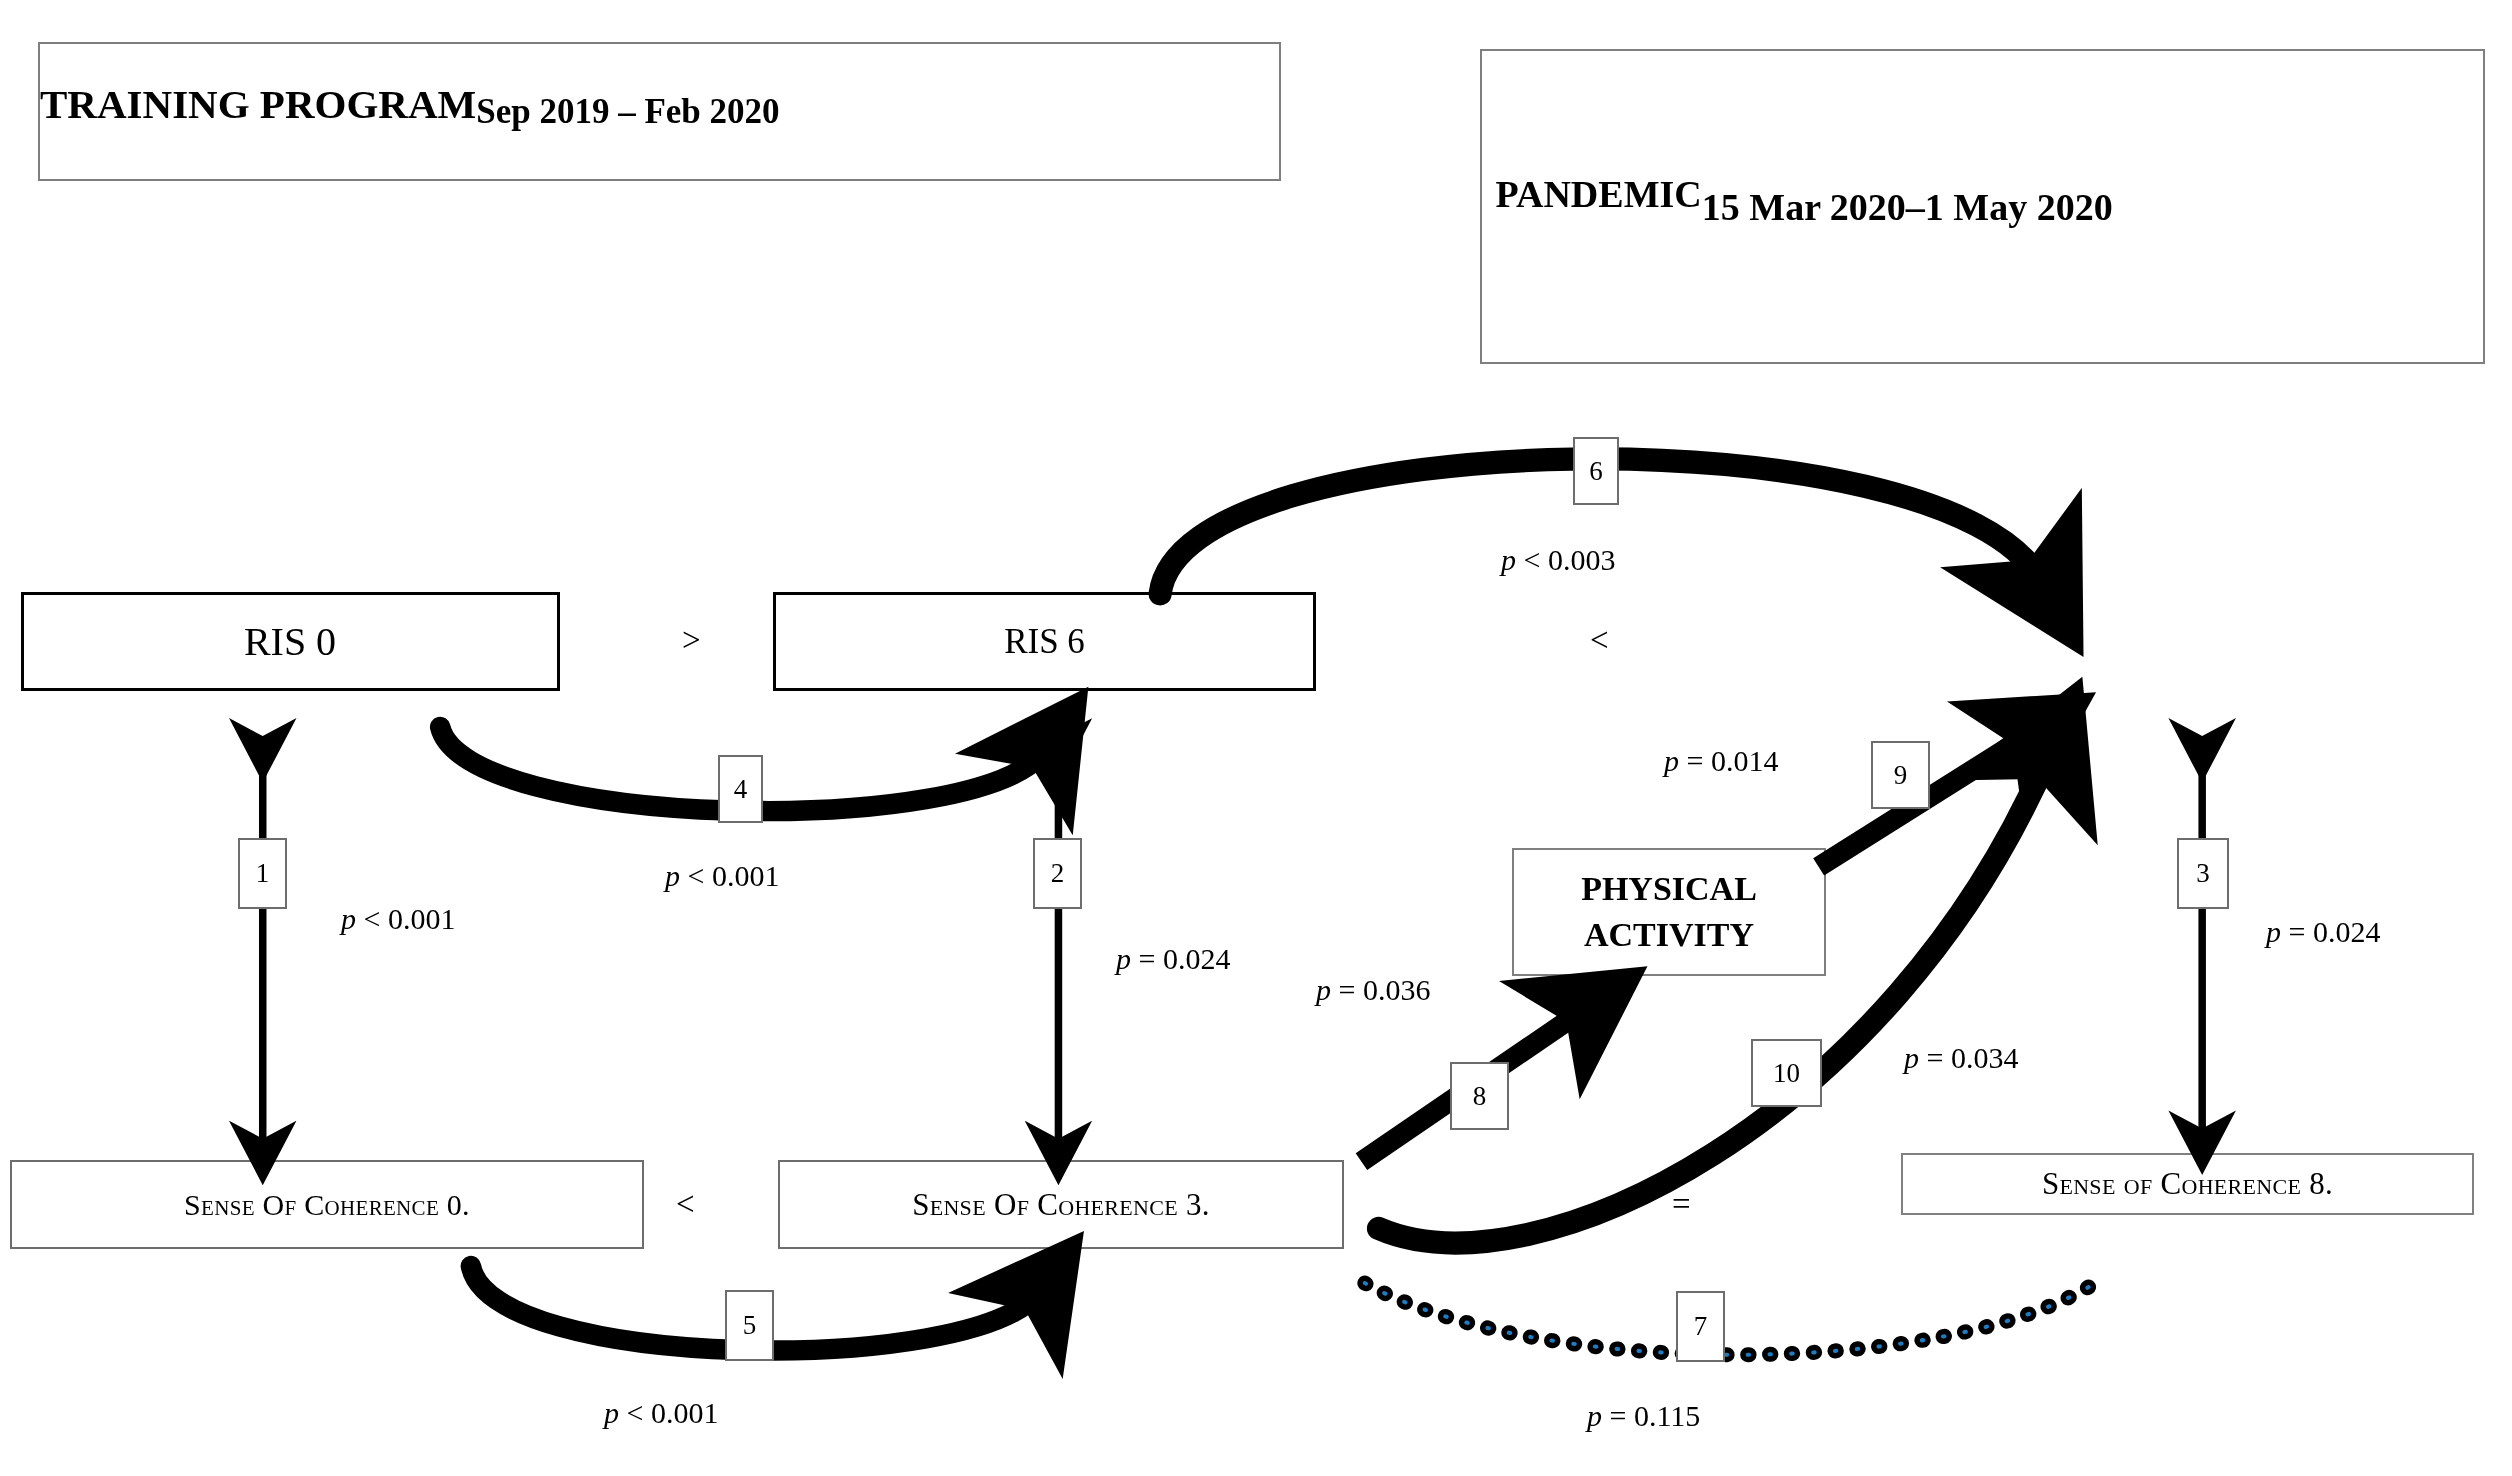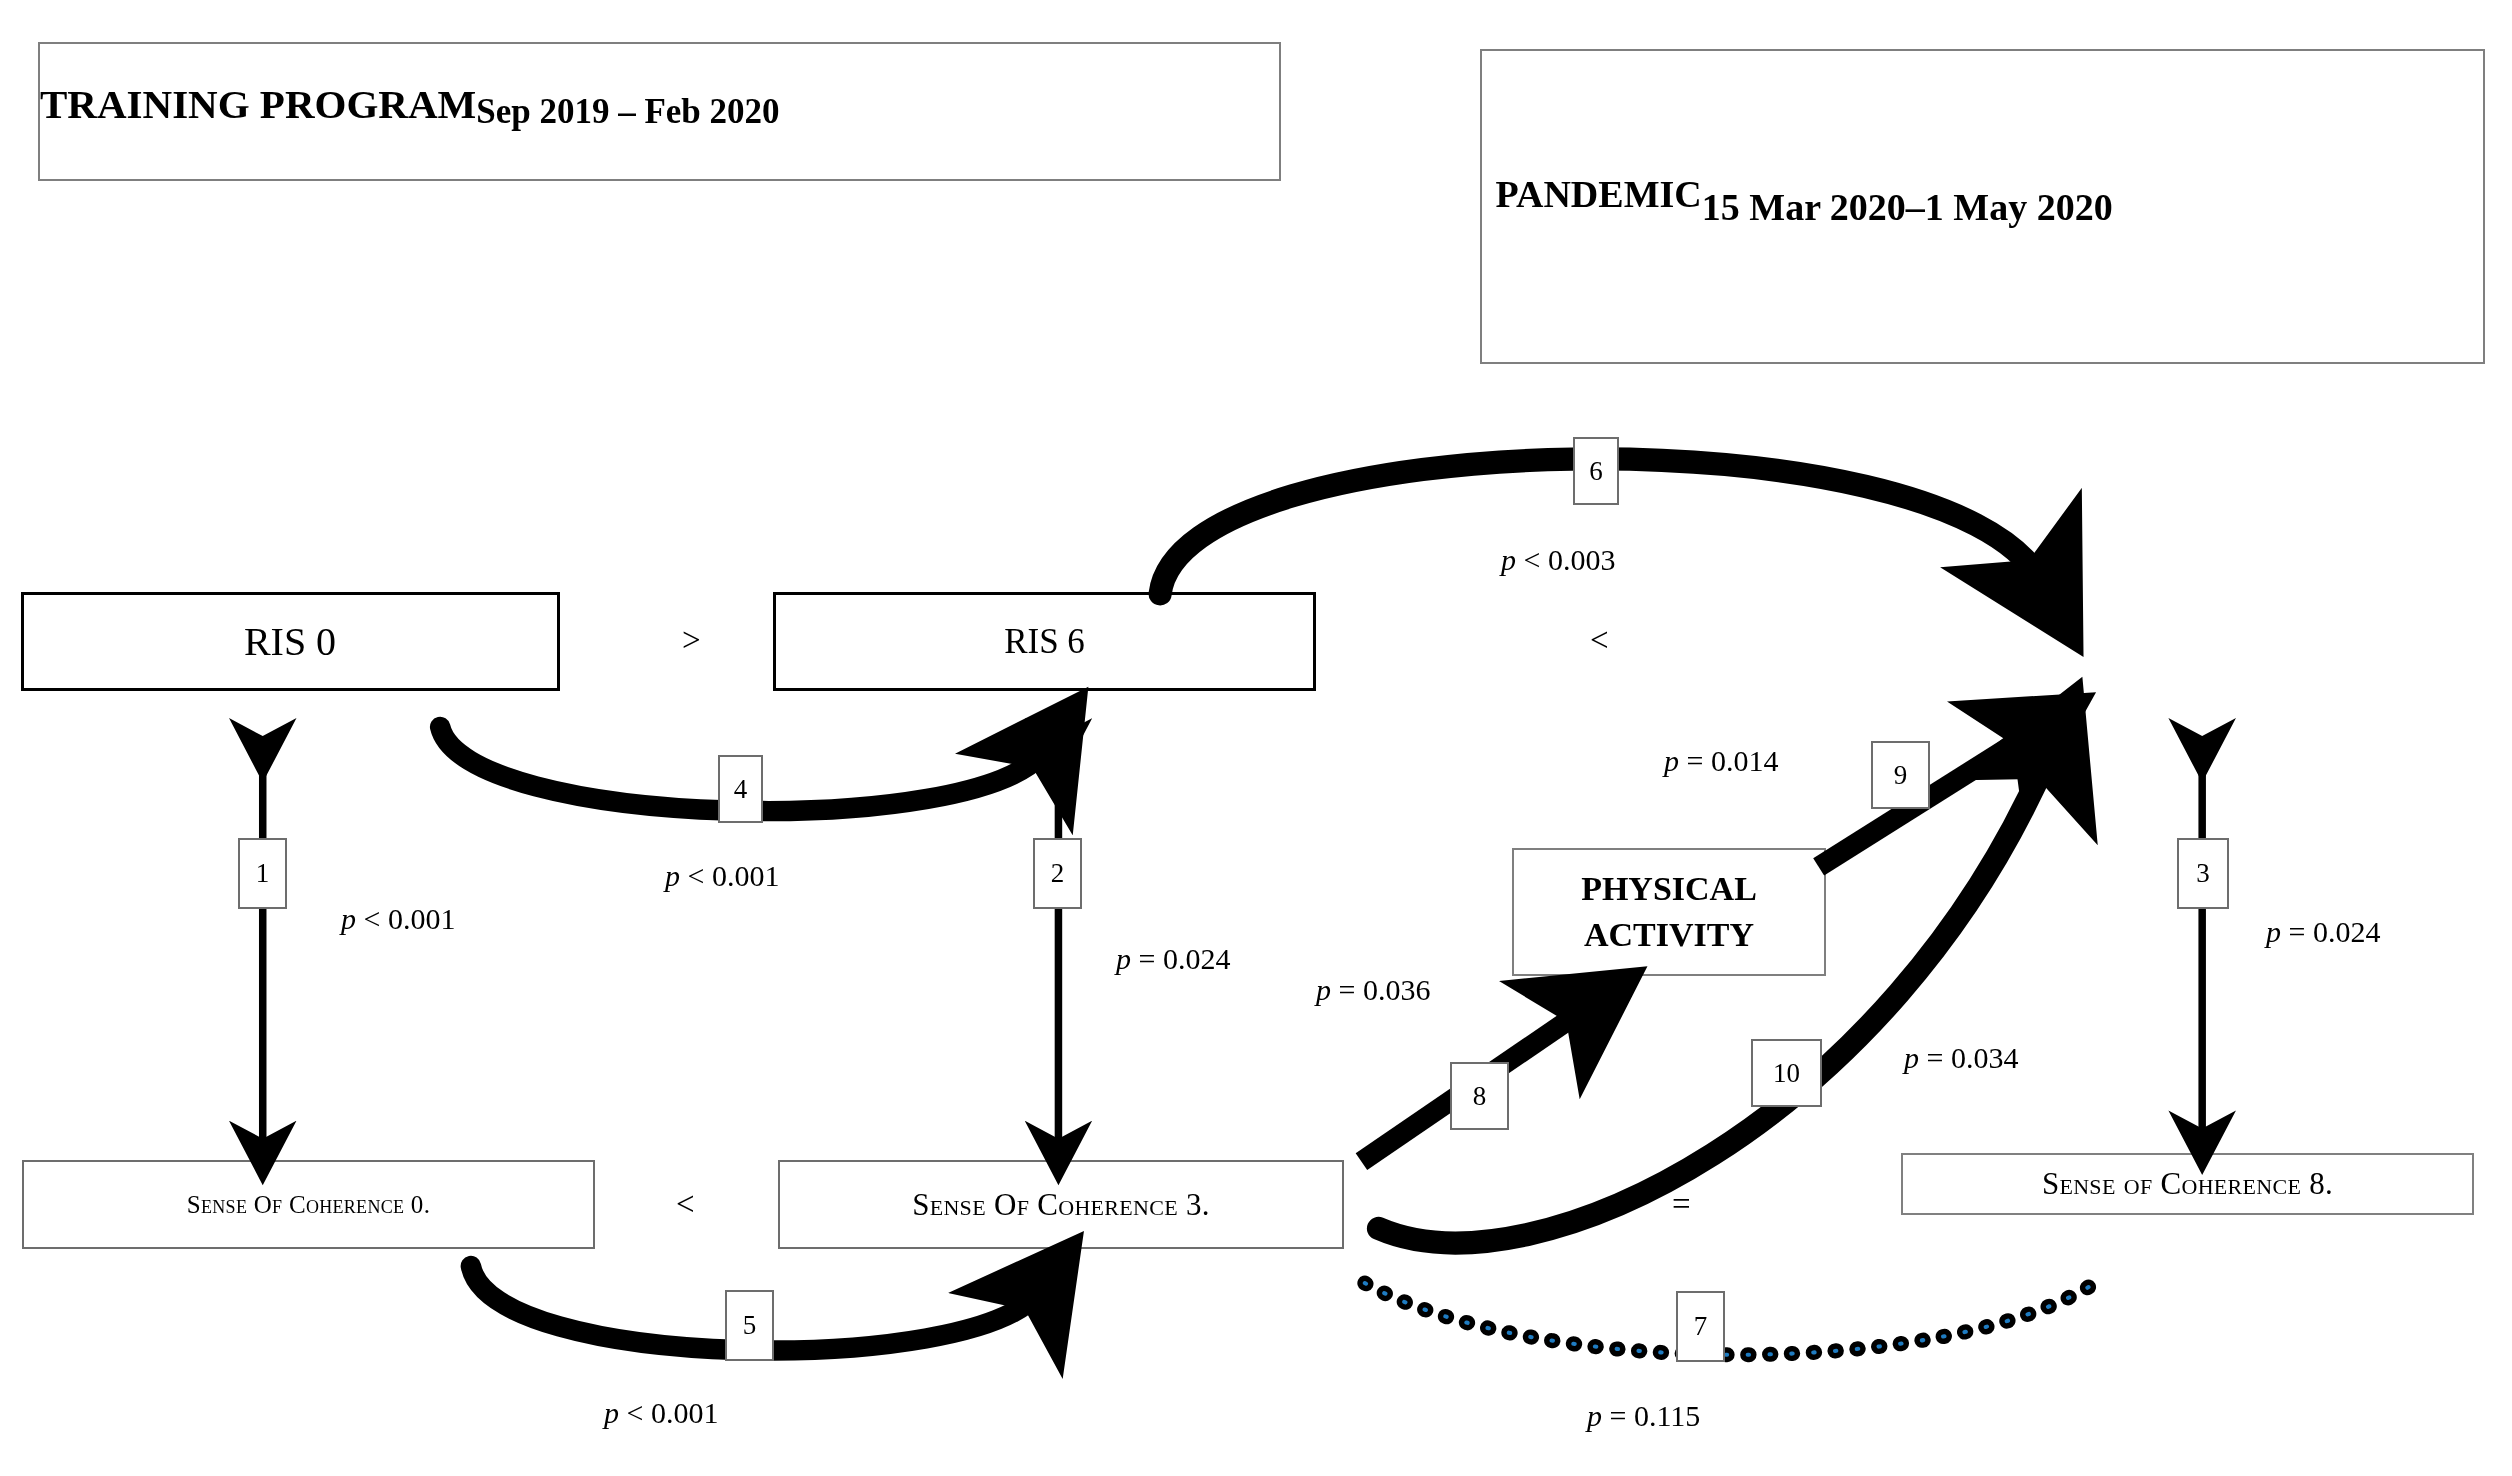--- a/index.html
+++ b/index.html
@@ -108,21 +108,21 @@
 
   <div class="nodebox" style="left:20.5px;top:592px;width:539px;height:99px;font-size:40px;">
     <span>RIS 0</span>
   </div>
 
   <div class="nodebox" style="left:773px;top:592px;width:543px;height:99px;font-size:35px;">
     <span>RIS 6</span>
   </div>
 
 
-  <div class="nodebox thin" style="left:22px;top:1160px;width:573px;height:89px;font-size:25px;">
+  <div class="nodebox thin" style="left:10px;top:1160px;width:634px;height:89px;font-size:30px;">
     <span class="smallcaps">Sense Of Coherence 0.</span>
   </div>
 
   <div class="nodebox thin" style="left:778px;top:1160px;width:566px;height:89px;font-size:31px;">
     <span class="smallcaps">Sense Of Coherence 3.</span>
   </div>
 
   <div class="nodebox grey" style="left:1901px;top:1153px;width:573px;height:62px;font-size:31px;">
     <span class="smallcaps">Sense of Coherence 8.</span>
   </div>

